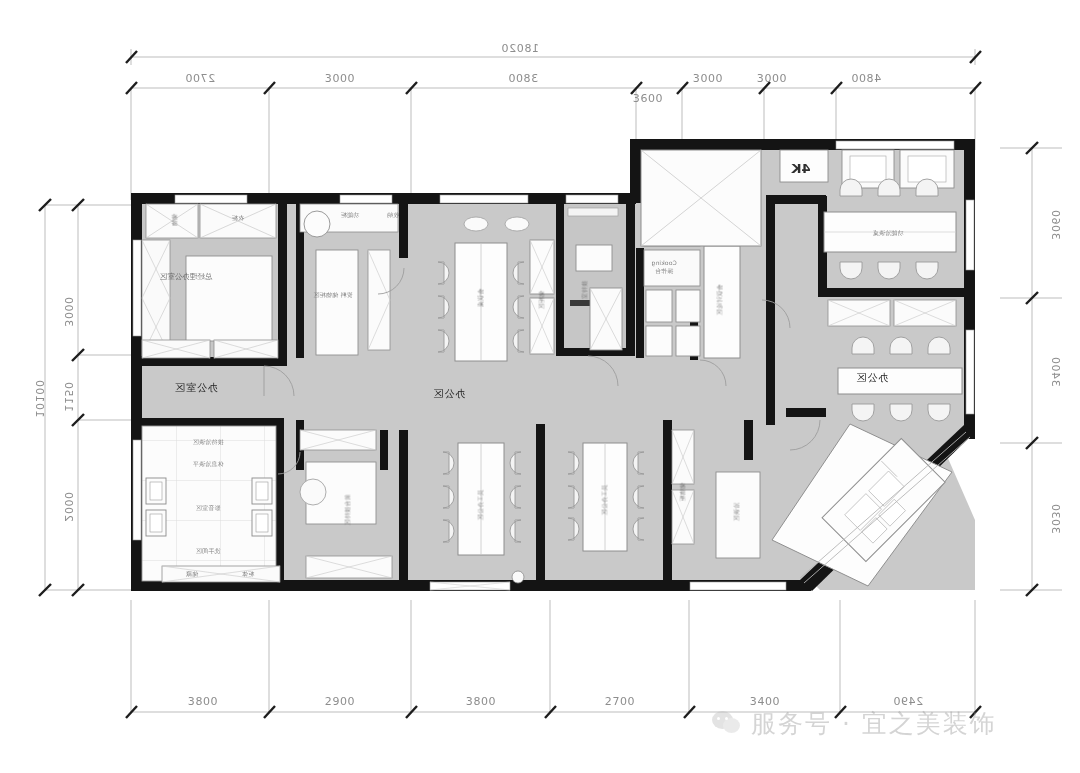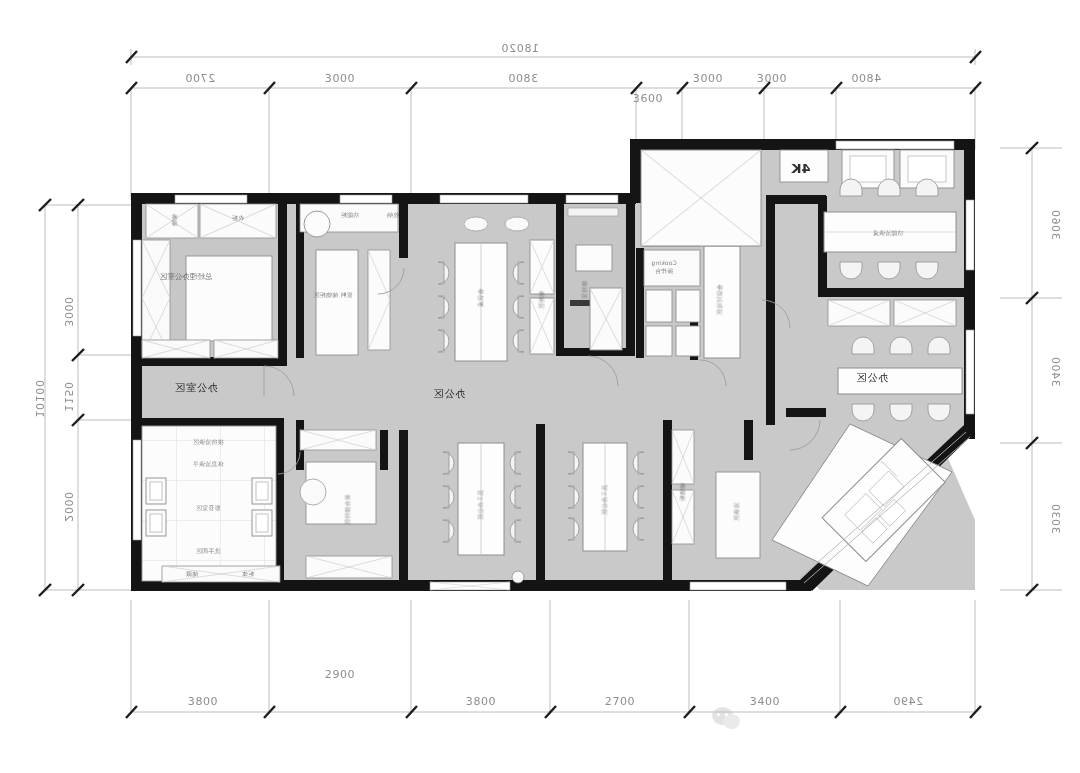--- a/index.html
+++ b/index.html
@@ -439,21 +439,21 @@
 
 <div class="dimtxt" style="left:200px;top:72px;transform:translateX(-50%) scaleX(-1);">2700</div>
 <div class="dimtxt" style="left:340px;top:72px;transform:translateX(-50%);">3000</div>
 <div class="dimtxt" style="left:523px;top:72px;transform:translateX(-50%) scaleX(-1);">3800</div>
 <div class="dimtxt" style="left:648px;top:72px;transform:translateX(-50%);margin-top:20px;">3600</div>
 <div class="dimtxt" style="left:708px;top:72px;transform:translateX(-50%);">3000</div>
 <div class="dimtxt" style="left:772px;top:72px;transform:translateX(-50%);">3000</div>
 <div class="dimtxt" style="left:866px;top:72px;transform:translateX(-50%) scaleX(-1);">4800</div>
 
 <div class="dimtxt" style="left:203px;top:695px;transform:translateX(-50%);">3800</div>
-<div class="dimtxt" style="left:340px;top:668px;transform:translateX(-50%);">2900</div>
+<div class="dimtxt" style="left:340px;top:695px;transform:translateX(-50%);">2900</div>
 <div class="dimtxt" style="left:481px;top:695px;transform:translateX(-50%);">3800</div>
 <div class="dimtxt" style="left:620px;top:695px;transform:translateX(-50%);">2700</div>
 <div class="dimtxt" style="left:765px;top:695px;transform:translateX(-50%);">3400</div>
 <div class="dimtxt" style="left:908px;top:695px;transform:translateX(-50%) scaleX(-1);">2490</div>
 
 <div class="dimtxt vert" style="left:20px;top:392px;transform:rotate(90deg) scaleX(-1);">10100</div>
 <div class="dimtxt vert" style="left:53px;top:305px;transform:rotate(90deg) scaleX(-1);">3000</div>
 <div class="dimtxt vert" style="left:53px;top:390px;transform:rotate(90deg) scaleX(-1);">1150</div>
 <div class="dimtxt vert" style="left:53px;top:500px;transform:rotate(90deg) scaleX(-1);">2000</div>
 
@@ -509,15 +509,16 @@
 <div class="rlabel xs blur" style="left:248px;top:574px;transform:translate(-50%,-50%) scaleX(-1);">柜体</div>
 
 
 <div class="wm">
   <div class="wm-ico">
     <div class="b1"></div>
     <div class="b2"></div>
     <div class="d" style="left:5px;top:6px;"></div>
     <div class="d" style="left:13px;top:6px;"></div>
   </div>
+  <div class="wm-txt">服务号 · 宜之美装饰</div>
 </div>
 
 </div>
 
 </body></html>

